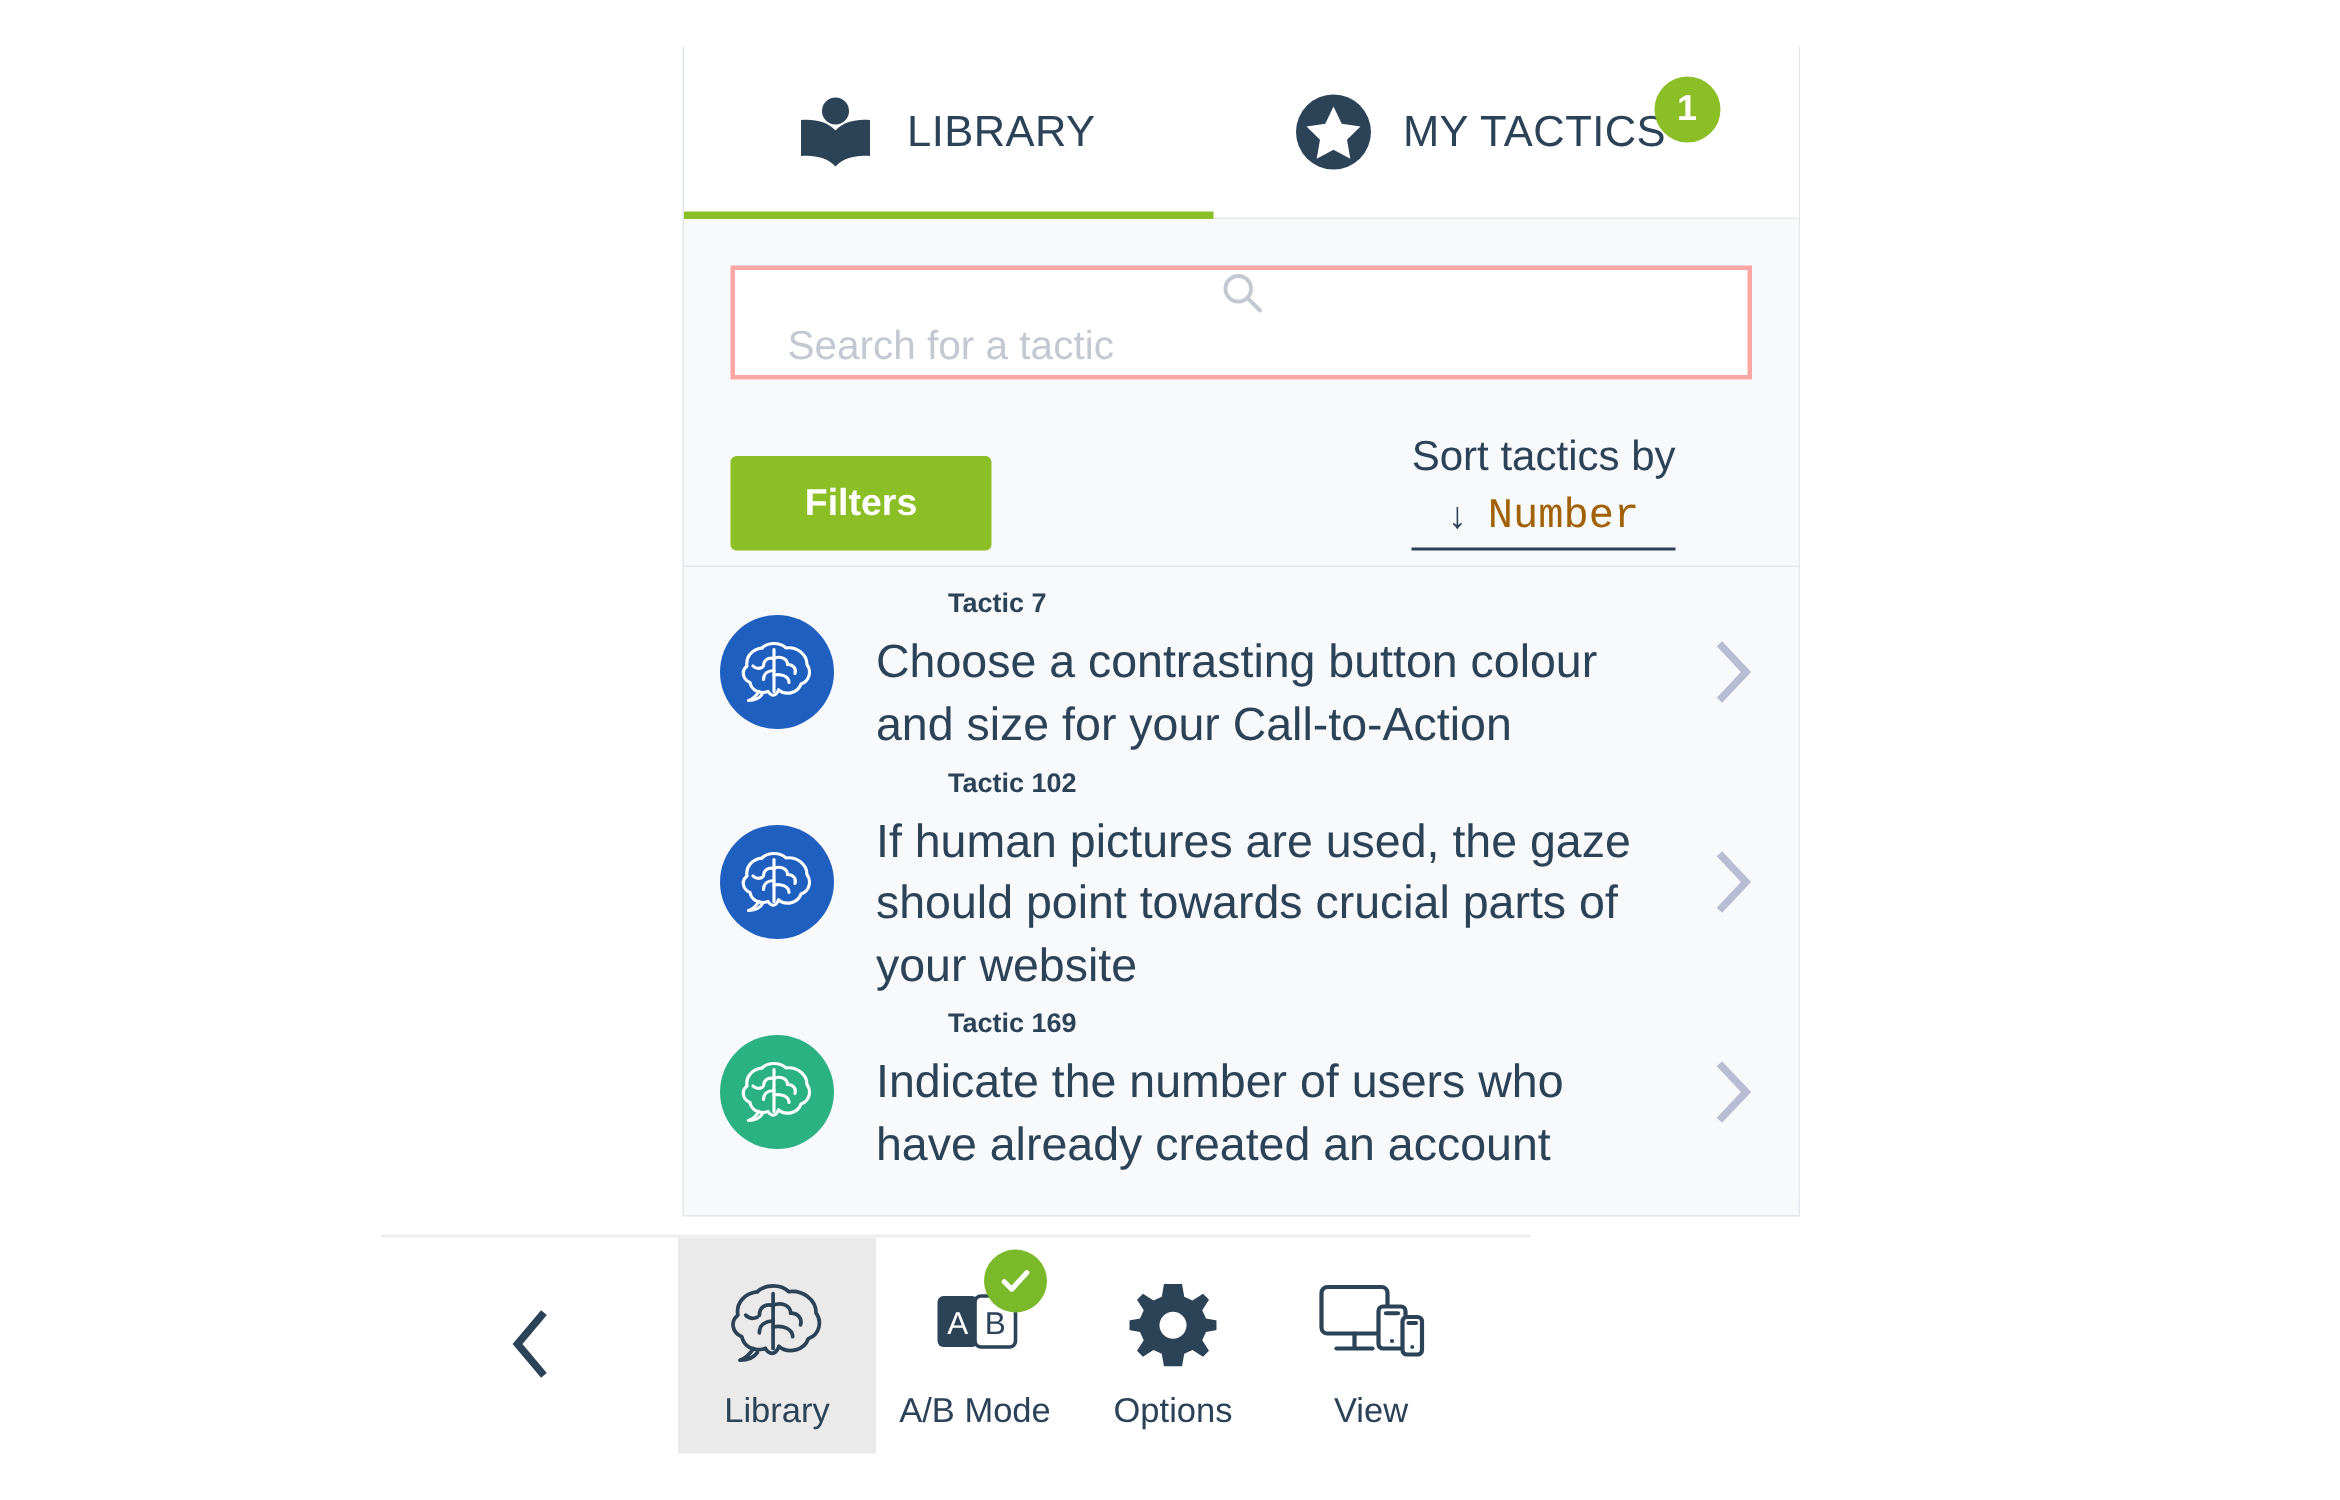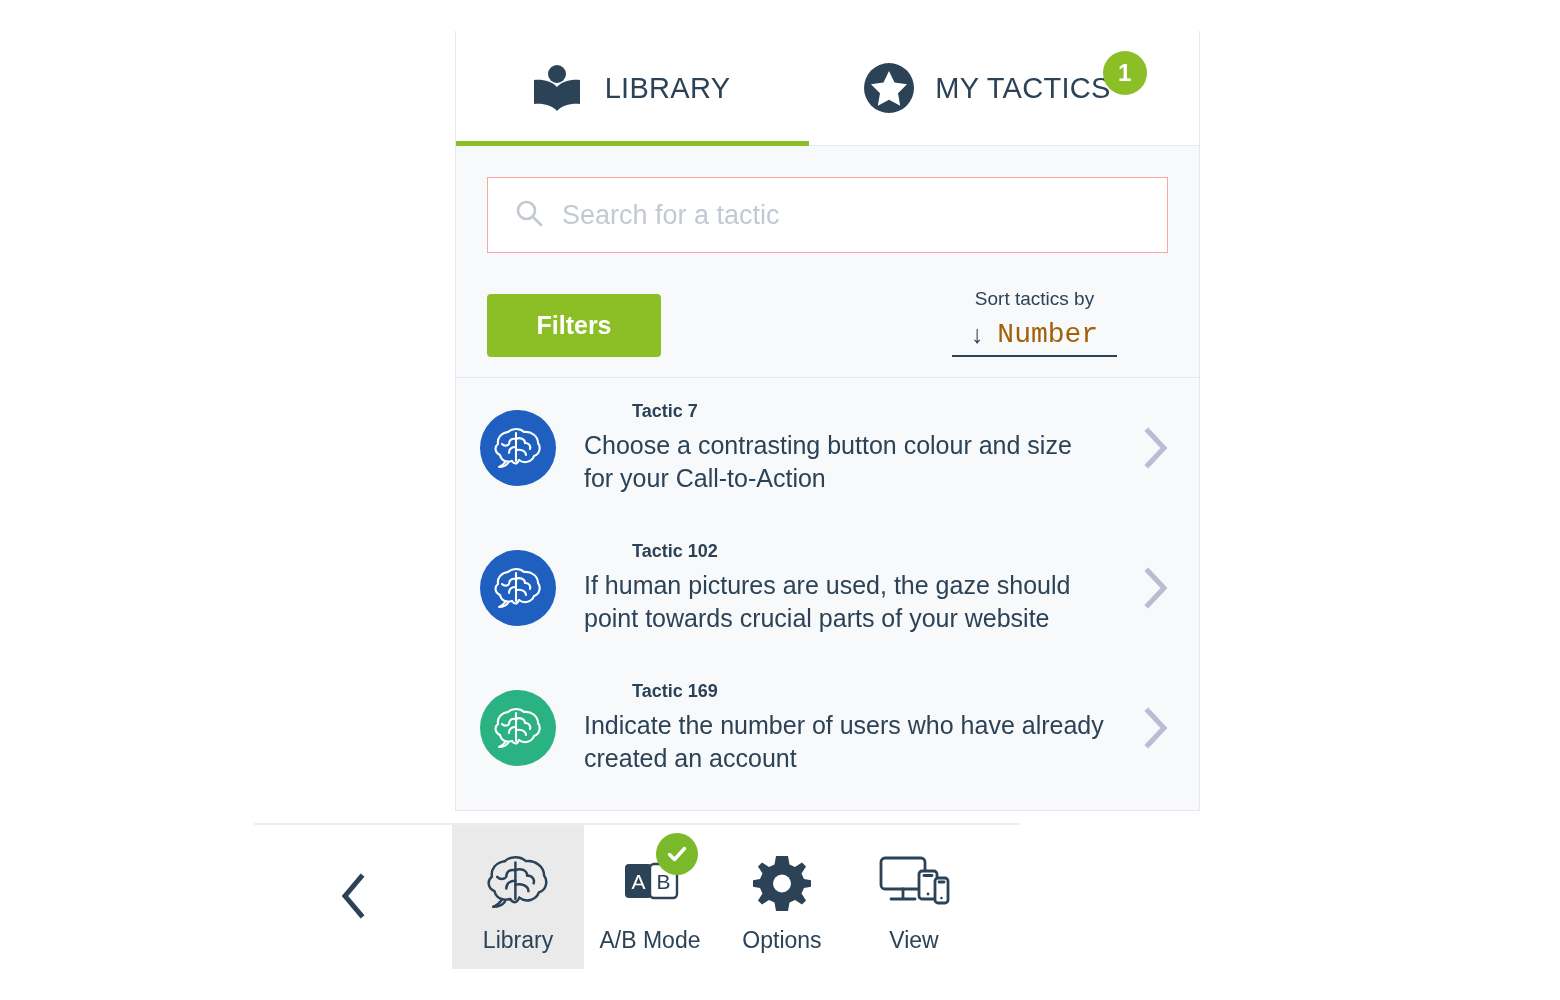--- a/index.html
+++ b/index.html
@@ -90,24 +90,25 @@
   .filterzone {
     padding: 31px 31px 0 31px;
     background: #f8f9fb;
     border-bottom: 1px solid #e4e7ec;
     height: 232px;
   }
 
   .searchbox {
     height: 76px;
     background: #ffffff;
-    border: 1px solid #fca5a5;
+    border: 3px solid #fca5a5;
     display: flex;
     align-items: center;
     padding: 0 26px;
+    flex-direction: column;
   }
   .search-input {
     border: none;
     outline: none;
     background: transparent;
     font-family: "Liberation Sans", sans-serif;
     font-size: 27px;
     color: #2b4257;
     width: 100%;
     margin-left: 18px;
@@ -129,21 +130,21 @@
     border-radius: 4px;
     color: #ffffff;
     font-family: "Liberation Sans", sans-serif;
     font-size: 25px;
     font-weight: 700;
     cursor: pointer;
   }
 
   .sortwrap { text-align: left; padding-right: 51px; padding-top: 2px; }
   .sort-caption {
-    font-size: 19px;
+    font-size: 28px;
     color: #2b4257;
     margin-bottom: 9px;
     text-align: center;
   }
   .sort-value-row {
     display: flex;
     align-items: center;
     justify-content: center;
     gap: 14px;
     border-bottom: 2px solid #2b4257;
@@ -176,21 +177,21 @@
   }
   .row-body { flex: 1; padding-right: 18px; }
   .row-title {
     font-size: 18px;
     font-weight: 700;
     color: #2b4257;
     margin-bottom: 7px;
     margin-left: 48px;
   }
   .row-desc {
-    font-size: 25px;
+    font-size: 31px;
     line-height: 1.34;
     color: #2b4257;
     max-width: 520px;
   }
   .row-chevron { flex: 0 0 30px; display: flex; align-items: center; justify-content: center; }
 
   
   .toolbar {
     position: absolute;
     left: 254px;

